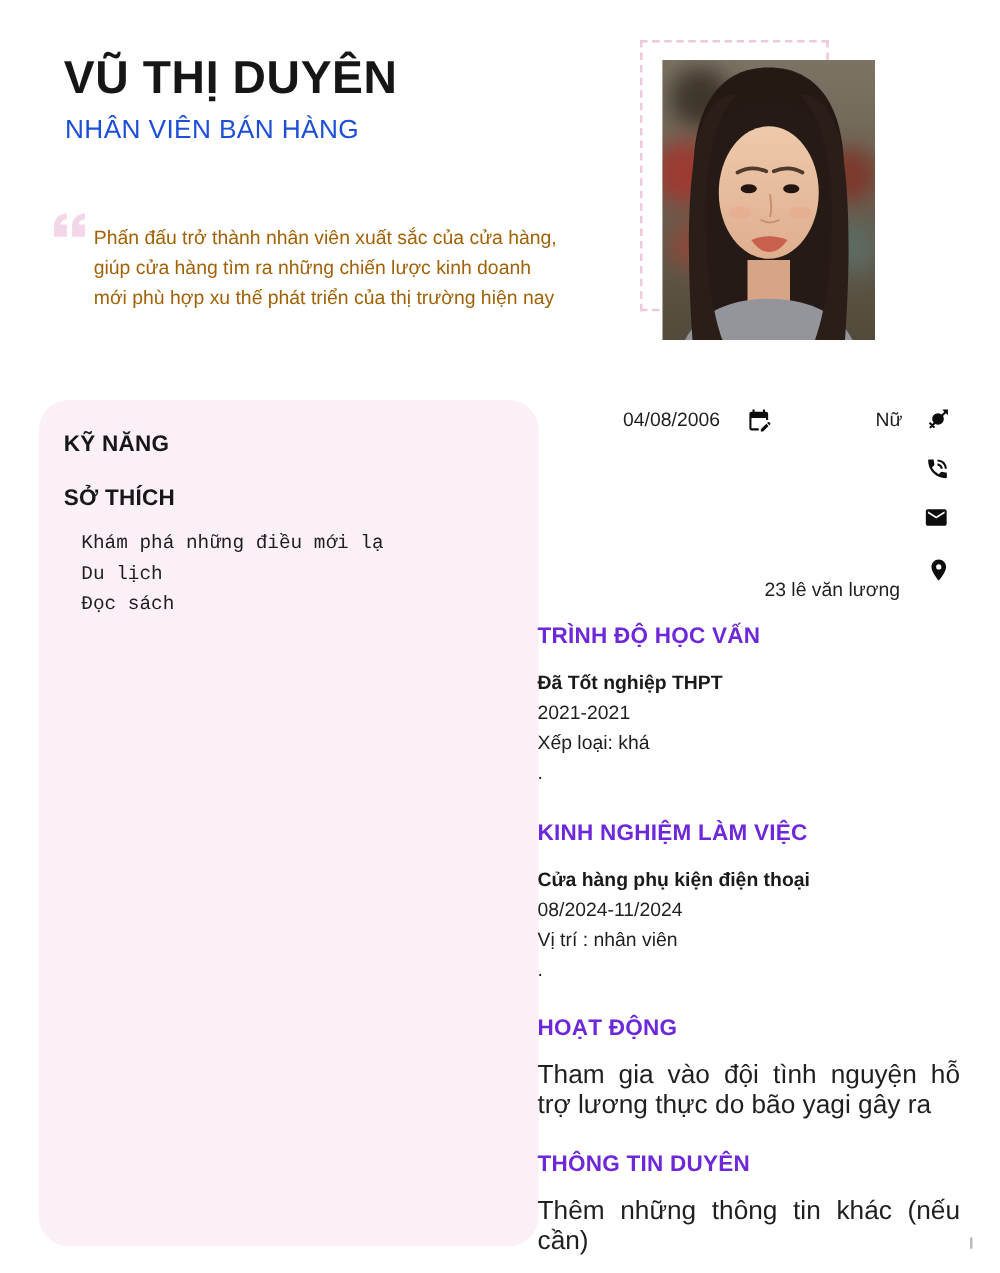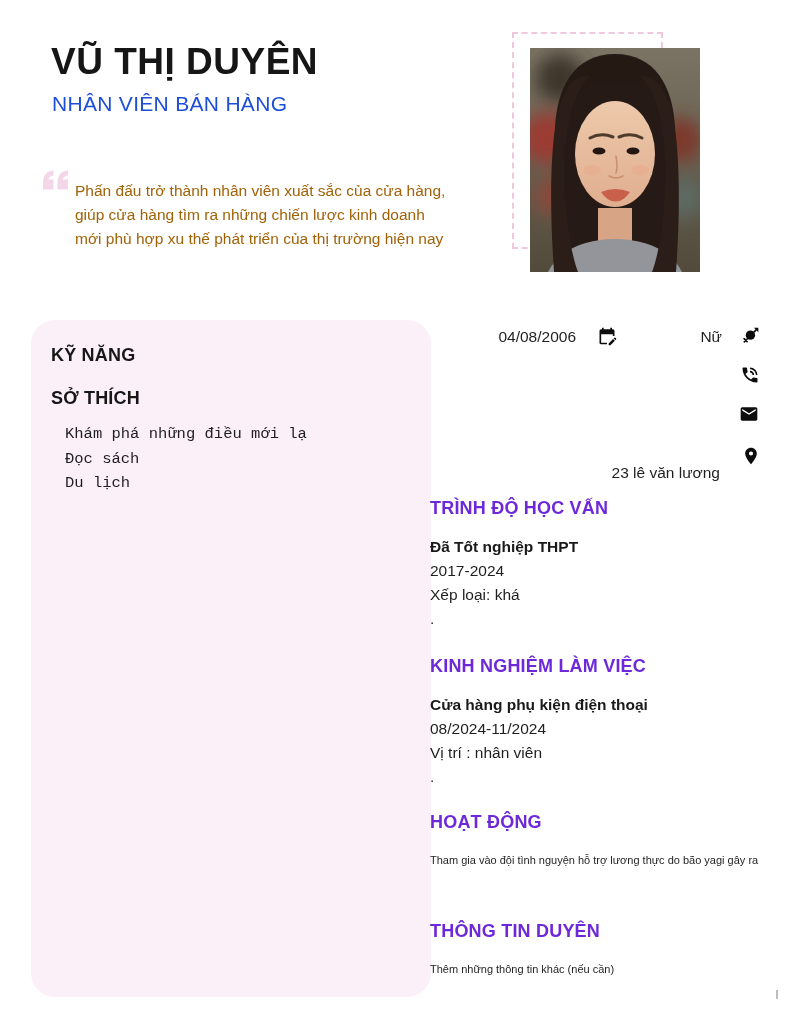--- a/index.html
+++ b/index.html
@@ -80,21 +80,21 @@
   .sec-education  { top:497px; }
   .sec-experience { top:655px; }
   .sec-activities { top:811px; }
   .sec-additional { top:920px; }
   .sec-heading {
     font-size:18px; font-weight:700; color:#6d28d9;
     line-height:22px; letter-spacing:0.2px; margin-bottom:16px;
   }
   .sec-line { font-size:15.5px; line-height:24px; color:#1f1f1f; }
   .sec-line.bold { font-weight:700; color:#1a1a1a; }
-  .sec-par { font-size:11px; line-height:24px; color:#1f1f1f; text-align:justify; }
+  .sec-par { font-size:21px; line-height:24px; color:#1f1f1f; text-align:justify; }
   .sec-par-last { text-align-last:left; }
   .sec-activities .sec-heading, .sec-additional .sec-heading { margin-bottom:15px; }
 
   
   .artifact { left:776px; top:990px; width:2px; height:9px; background:#bdbdbd; }
 </style>
 </head>
 <body>
 
 <div class="abs name">VŨ THỊ DUYÊN</div>
@@ -189,29 +189,29 @@
   <svg viewBox="0 0 24 24">
       <path d="M12 2C8.13 2 5 5.13 5 9c0 5.25 7 13 7 13s7-7.75 7-13c0-3.87-3.13-7-7-7zm0 9.5a2.5 2.5 0 0 1 0-5 2.5 2.5 0 0 1 0 5z"></path>
     </svg>
 </div>
 
 <div class="abs sidebar">
   <div class="side-heading">KỸ NĂNG</div>
   <div class="side-heading hobby-heading">SỞ THÍCH</div>
   <ul class="hobby-list">
     <li>Khám phá những điều mới lạ</li>
+    <li>Du lịch</li>
     <li>Đọc sách</li>
-    <li>Du lịch</li>
   </ul>
 </div>
 
 <div class="abs section sec-education">
   <div class="sec-heading">TRÌNH ĐỘ HỌC VẤN</div>
   <div class="sec-line bold">Đã Tốt nghiệp THPT</div>
-  <div class="sec-line">2017-2024</div>
+  <div class="sec-line">2021-2021</div>
   <div class="sec-line">Xếp loại: khá</div>
   <div class="sec-line">.</div>
 </div>
 
 <div class="abs section sec-experience">
   <div class="sec-heading">KINH NGHIỆM LÀM VIỆC</div>
   <div class="sec-line bold">Cửa hàng phụ kiện điện thoại</div>
   <div class="sec-line">08/2024-11/2024</div>
   <div class="sec-line">Vị trí : nhân viên</div>
   <div class="sec-line">.</div>

